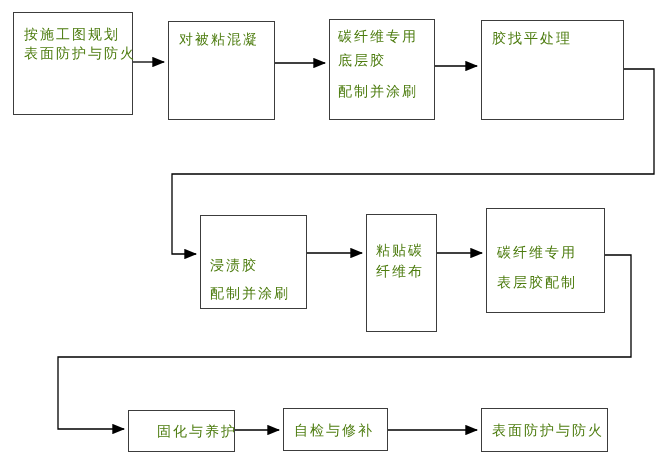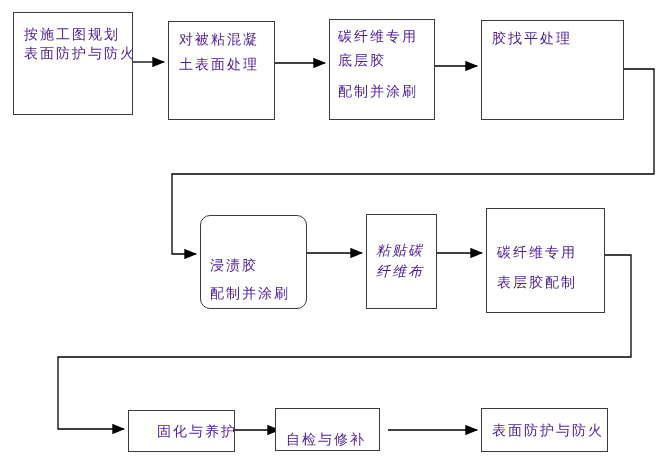--- a/index.html
+++ b/index.html
@@ -2,21 +2,21 @@
 <html><head>
 <meta charset="utf-8">
 <style>
   html, body { margin: 0; padding: 0; background: #ffffff; }
   #canvas {
     position: relative;
     width: 669px;
     height: 468px;
     background: #ffffff;
     font-family: "DejaVu Sans", sans-serif;
-    color: #4c1d95;
+    color: #4d7c0f;
     overflow: hidden;
   }
   #connector-layer {
     position: absolute;
     left: 0; top: 0;
     width: 669px; height: 468px;
   }
   .box {
     position: absolute;
     border: 1px solid #3c3c3c;
@@ -26,25 +26,25 @@
     letter-spacing: 2px;
     line-height: 22px;
   }
   .ln { white-space: nowrap; }
 
   
   #b1  { left: 13px;  top: 12px;  width: 120px; height: 103px; padding: 12px 0 0 10px; line-height: 19px; }
   #b2  { left: 168px; top: 21px;  width: 107px; height: 99px;  padding: 5px 0 0 10px;  line-height: 25px; }
   #b3  { left: 329px; top: 19px;  width: 106px; height: 101px; padding: 4px 0 0 8px;   line-height: 24px; }
   #b4  { left: 481px; top: 20px;  width: 143px; height: 100px; padding: 7px 0 0 10px;  line-height: 21px; }
-  #b5  { left: 200px; top: 215px; width: 107px; height: 94px;  padding: 35px 0 0 9px;  line-height: 28px; border-radius: 10px; }
-  #b6  { left: 366px; top: 214px; width: 71px;  height: 95px;  padding: 25px 0 0 9px;  line-height: 21px; font-style: italic; }
+  #b5  { left: 200px; top: 215px; width: 107px; height: 94px;  padding: 35px 0 0 9px;  line-height: 28px; }
+  #b6  { left: 366px; top: 214px; width: 71px;  height: 118px;  padding: 25px 0 0 9px;  line-height: 21px; }
   #b7  { left: 486px; top: 208px; width: 119px; height: 105px; padding: 28px 0 0 10px; line-height: 30px; }
   #b8  { left: 128px; top: 410px; width: 107px; height: 42px; padding-left: 28px; }
-  #b9  { left: 275px; top: 408px; width: 105px; height: 43px; align-items: flex-end; }
+  #b9  { left: 283px; top: 408px; width: 105px; height: 43px; }
   #b10 { left: 481px; top: 408px; width: 127px; height: 44px; }
   .single {
     display: flex;
     align-items: center;
     padding-left: 10px;
   }
   .gap-before { margin-top: 7px; }
 </style>
 </head>
 <body>
@@ -68,21 +68,20 @@
     <path d="M388,430 L477,430" fill="none" stroke="#000000" stroke-width="1.3" marker-end="url(#arrow)"></path>
   </svg>
 
   <div class="box" id="b1">
     <div class="ln">按施工图规划</div>
     <div class="ln">表面防护与防火</div>
   </div>
 
   <div class="box" id="b2">
     <div class="ln">对被粘混凝</div>
-    <div class="ln">土表面处理</div>
   </div>
 
   <div class="box" id="b3">
     <div class="ln">碳纤维专用</div>
     <div class="ln">底层胶</div>
     <div class="ln gap-before">配制并涂刷</div>
   </div>
 
   <div class="box" id="b4">
     <div class="ln">胶找平处理</div>

